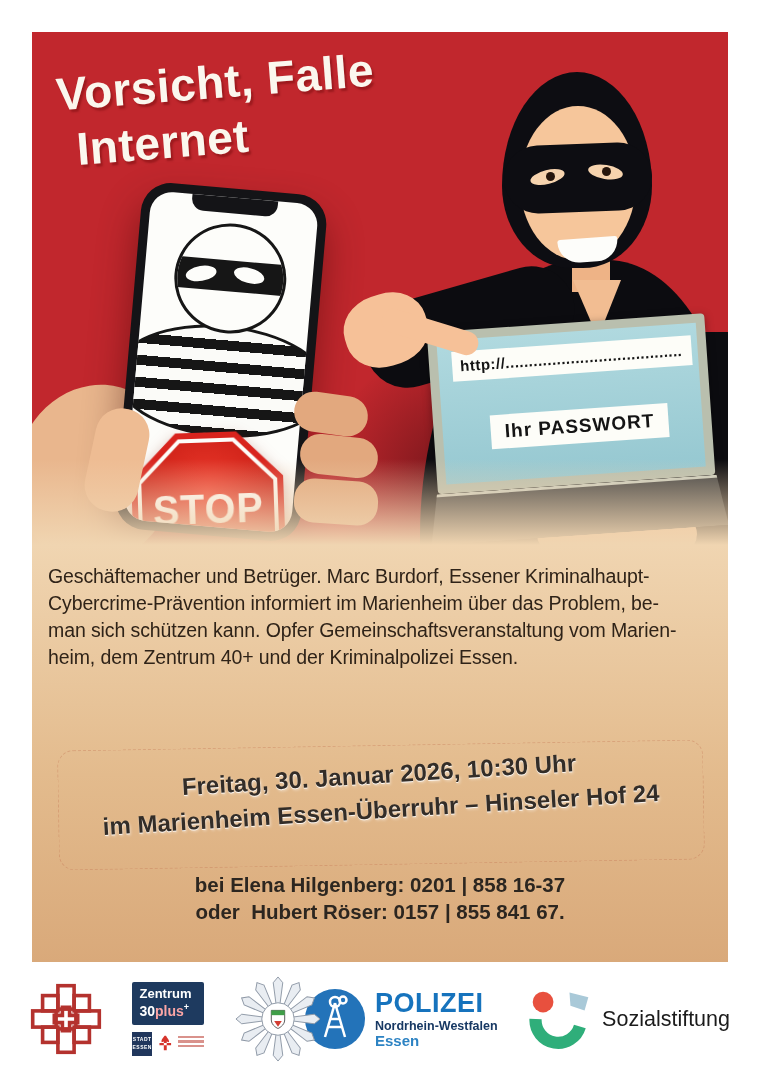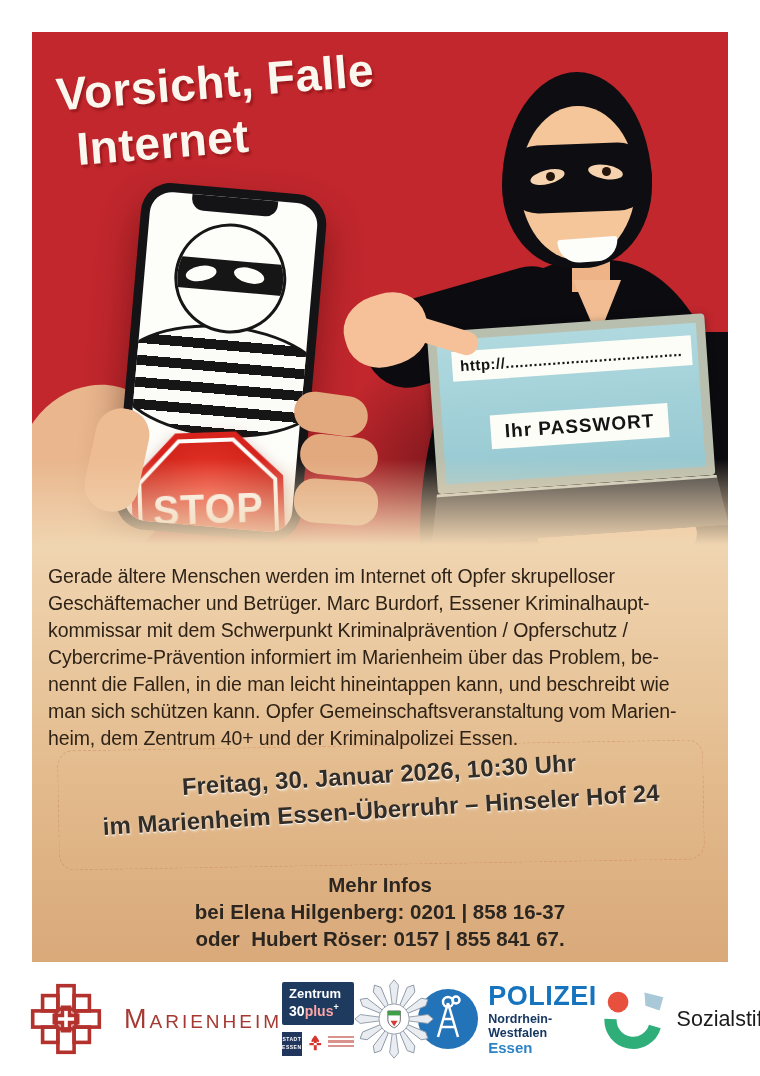--- a/index.html
+++ b/index.html
@@ -199,37 +199,33 @@
       <div class="thumb"></div>
       <div class="finger f1"></div>
       <div class="finger f2"></div>
       <div class="finger f3"></div>
 
       <div class="fade"></div>
     </div>
 
     <div class="tan-zone">
       <div class="body-text">
-        <div>Gerade ältere Menschen werden im Internet oft Opfer skrupelloser</div>
         <div>Geschäftemacher und Betrüger. Marc Burdorf, Essener Kriminalhaupt-</div>
-        <div>kommissar mit dem Schwerpunkt Kriminalprävention / Opferschutz /</div>
         <div>Cybercrime-Prävention informiert im Marienheim über das Problem, be-</div>
-        <div>nennt die Fallen, in die man leicht hineintappen kann, und beschreibt wie</div>
         <div>man sich schützen kann. Opfer Gemeinschaftsveranstaltung vom Marien-</div>
         <div>heim, dem Zentrum 40+ und der Kriminalpolizei Essen.</div>
       </div>
 
       <div class="dash-box"></div>
       <div class="event">
         <div>Freitag, 30. Januar 2026, 10:30 Uhr</div>
         <div>im Marienheim Essen-Überruhr – Hinseler Hof 24</div>
       </div>
 
       <div class="contact">
-        <div>Mehr Infos</div>
         <div>bei Elena Hilgenberg:  0201 | 858 16-37</div>
         <div>
           <span class="oder">oder</span>&nbsp;
           <span>Hubert Röser: 0157 | 855 841 67.</span>
         </div>
       </div>
     </div>
   </div>
 
   <div class="logos">
@@ -241,21 +237,20 @@
           <rect x="31" y="51" width="18" height="26"></rect>
           <rect x="3" y="31" width="26" height="18"></rect>
           <rect x="51" y="31" width="26" height="18"></rect>
           <rect x="14" y="14" width="17" height="17"></rect>
           <rect x="49" y="14" width="17" height="17"></rect>
           <rect x="14" y="49" width="17" height="17"></rect>
           <rect x="49" y="49" width="17" height="17"></rect>
           <path d="M36 27 h8 v9 h9 v8 h-9 v9 h-8 v-9 h-9 v-8 h9 z"></path>
         </g>
       </svg>
-      <span class="mh-word">Marienheim</span>
     </div>
 
     <div class="zentrum">
       <div class="z-box">
         <div class="z-l1">Zentrum</div>
         <div class="z-l2"><span>30</span><span class="plus">plus</span><sup>+</sup></div>
       </div>
       <div class="z-row">
         <div class="stadt">
           <span>STADT</span>

